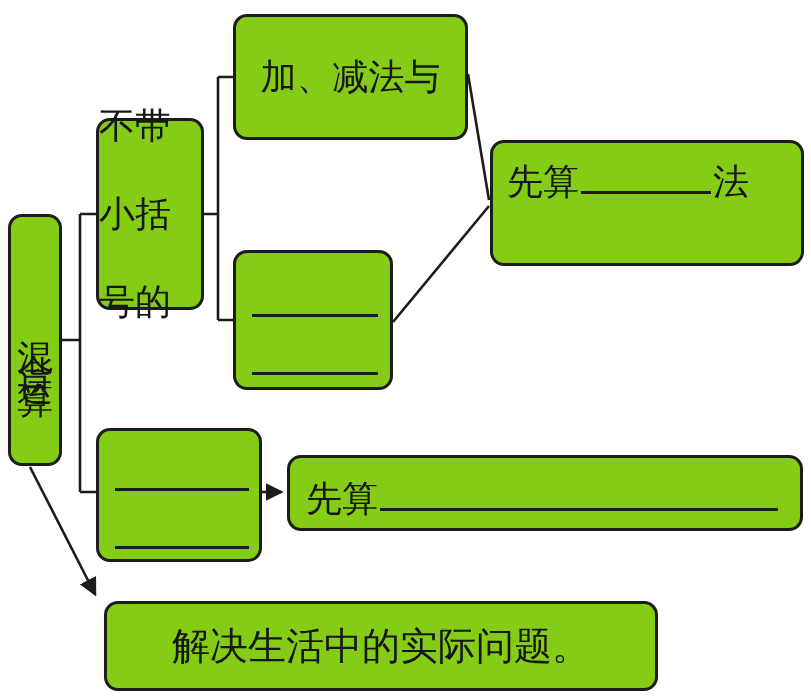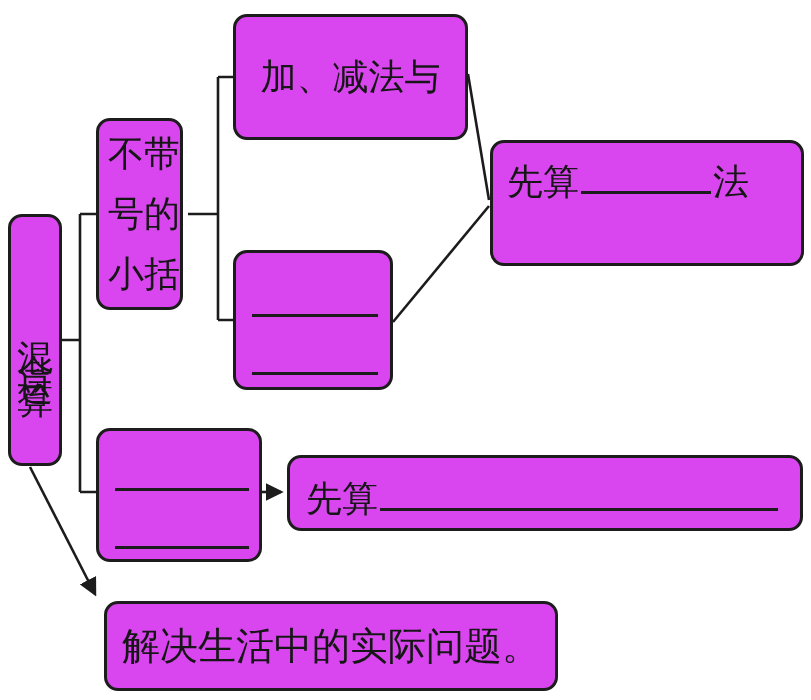--- a/index.html
+++ b/index.html
@@ -14,40 +14,41 @@
   }
   svg.connectors {
     position: absolute;
     left: 0; top: 0;
     z-index: 0;
   }
   .node {
     position: absolute;
     border: 3px solid #1c1c1c;
     border-radius: 14px;
-    background: #d946ef;
+    background: #84cc16;
     box-sizing: border-box;
     z-index: 1;
+    gap: 28px;
   }
   
   .node-root {
     left: 8px; top: 214px; width: 54px; height: 252px;
     display: flex; align-items: center; justify-content: center;
   }
   .vtext {
     writing-mode: vertical-rl;
     text-orientation: upright;
     font-size: 36px;
     line-height: 1;
     letter-spacing: 14px;
   }
   
   .node-nobrackets {
-    left: 96px; top: 118px; width: 87px; height: 192px;
-    display: flex; flex-direction: column; justify-content: center; align-items: flex-end;
+    left: 96px; top: 118px; width: 108px; height: 192px;
+    display: flex; flex-direction: column; justify-content: center; align-items: flex-start;
     font-size: 36px; line-height: 60px;
   }
   
   .node-addsubmul {
     left: 233px; top: 14px; width: 235px; height: 126px;
     display: flex; flex-direction: column; justify-content: center; align-items: center;
     font-size: 36px; line-height: 56px; text-align: center;
   }
   
   .node-blank-upper { left: 233px; top: 250px; width: 160px; height: 140px; }
@@ -62,21 +63,21 @@
   .node-blank-lower { left: 96px; top: 428px; width: 166px; height: 134px; }
   
   .node-firstcalc {
     left: 287px; top: 455px; width: 516px; height: 76px;
     padding: 14px 18px 0 16px;
     font-size: 36px; white-space: nowrap;
     box-sizing: border-box;
   }
   
   .node-solve {
-    left: 104px; top: 601px; width: 454px; height: 90px;
+    left: 104px; top: 601px; width: 554px; height: 90px;
     display: flex; align-items: center; justify-content: center;
     font-size: 38px;
   }
   .blank-abs {
     position: absolute;
     border-top: 3px solid #1c1c1c;
     height: 0;
   }
   .blank-inline {
     display: inline-block;
@@ -116,22 +117,22 @@
 
     <line x1="30" y1="467" x2="95" y2="594" stroke="#1c1c1c" stroke-width="2.6" marker-end="url(#arrow)"></line>
   </svg>
 
   <div class="node node-root">
     <span class="vtext">混合运算</span>
   </div>
 
   <div class="node node-nobrackets">
     <div>不带</div>
+    <div>小括</div>
     <div>号的</div>
-    <div>小括</div>
   </div>
 
   <div class="node node-addsubmul">
     <div>加、减法与</div>
   </div>
 
   <div class="node node-blank-upper">
     <div class="blank-abs" style="left:16px; top:61px; width:126px;"></div>
     <div class="blank-abs" style="left:16px; top:119px; width:126px;"></div>
   </div>

